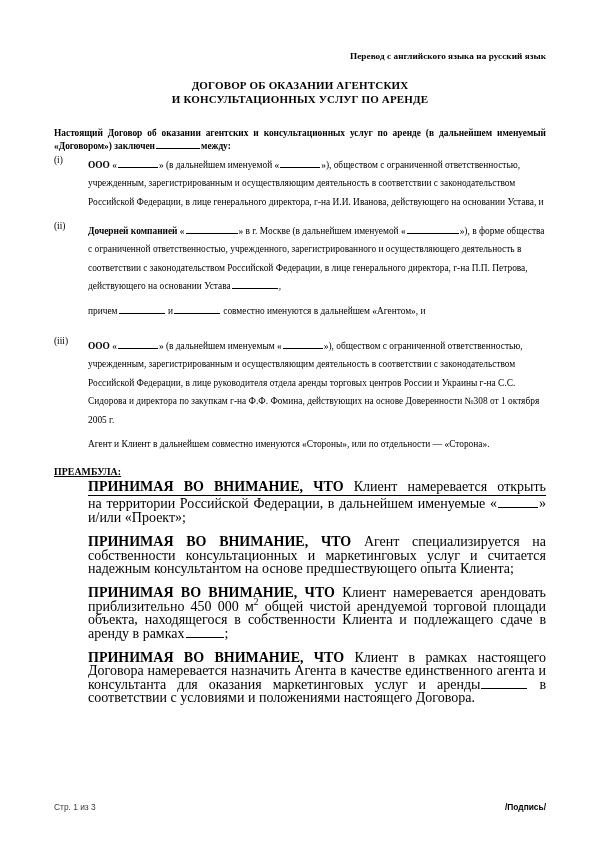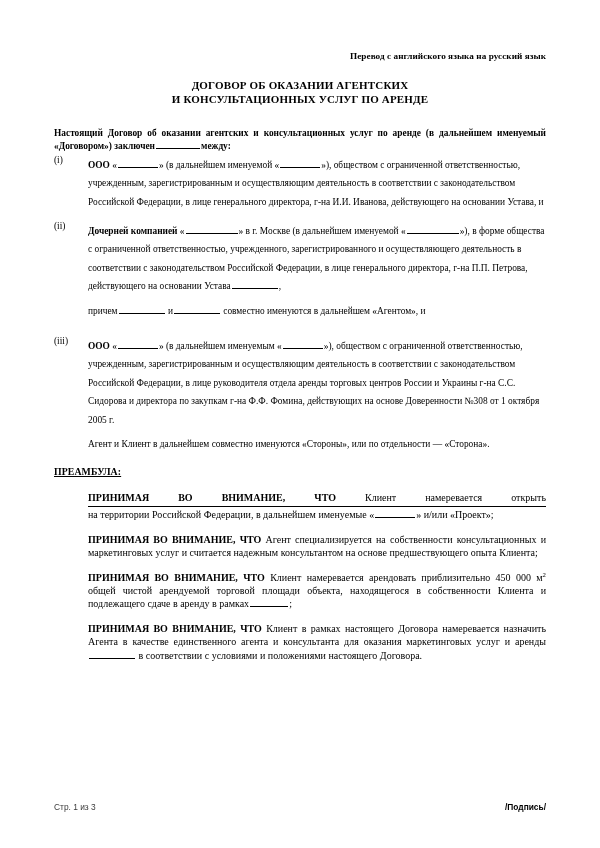--- a/index.html
+++ b/index.html
@@ -109,29 +109,29 @@
     font-size: 9.4px;
     line-height: 13.4px;
     text-align: justify;
   }
 
   .preamble-head {
     font-weight: bold;
     font-size: 9.8px;
     line-height: 13.4px;
     text-decoration: underline;
-    margin-bottom: 13px;
+    margin-bottom: 2px;
     letter-spacing: 0.1px;
   }
 
   
   .clause {
     padding-left: 34px;
     margin-bottom: 11px;
-    font-size: 10px;
+    font-size: 14px;
     line-height: 13.4px;
     text-align: justify;
   }
   .clause .lead {
     font-weight: bold;
   }
   .clause.spread {
     text-align: justify;
   }
   .clause.spread .firstline {

